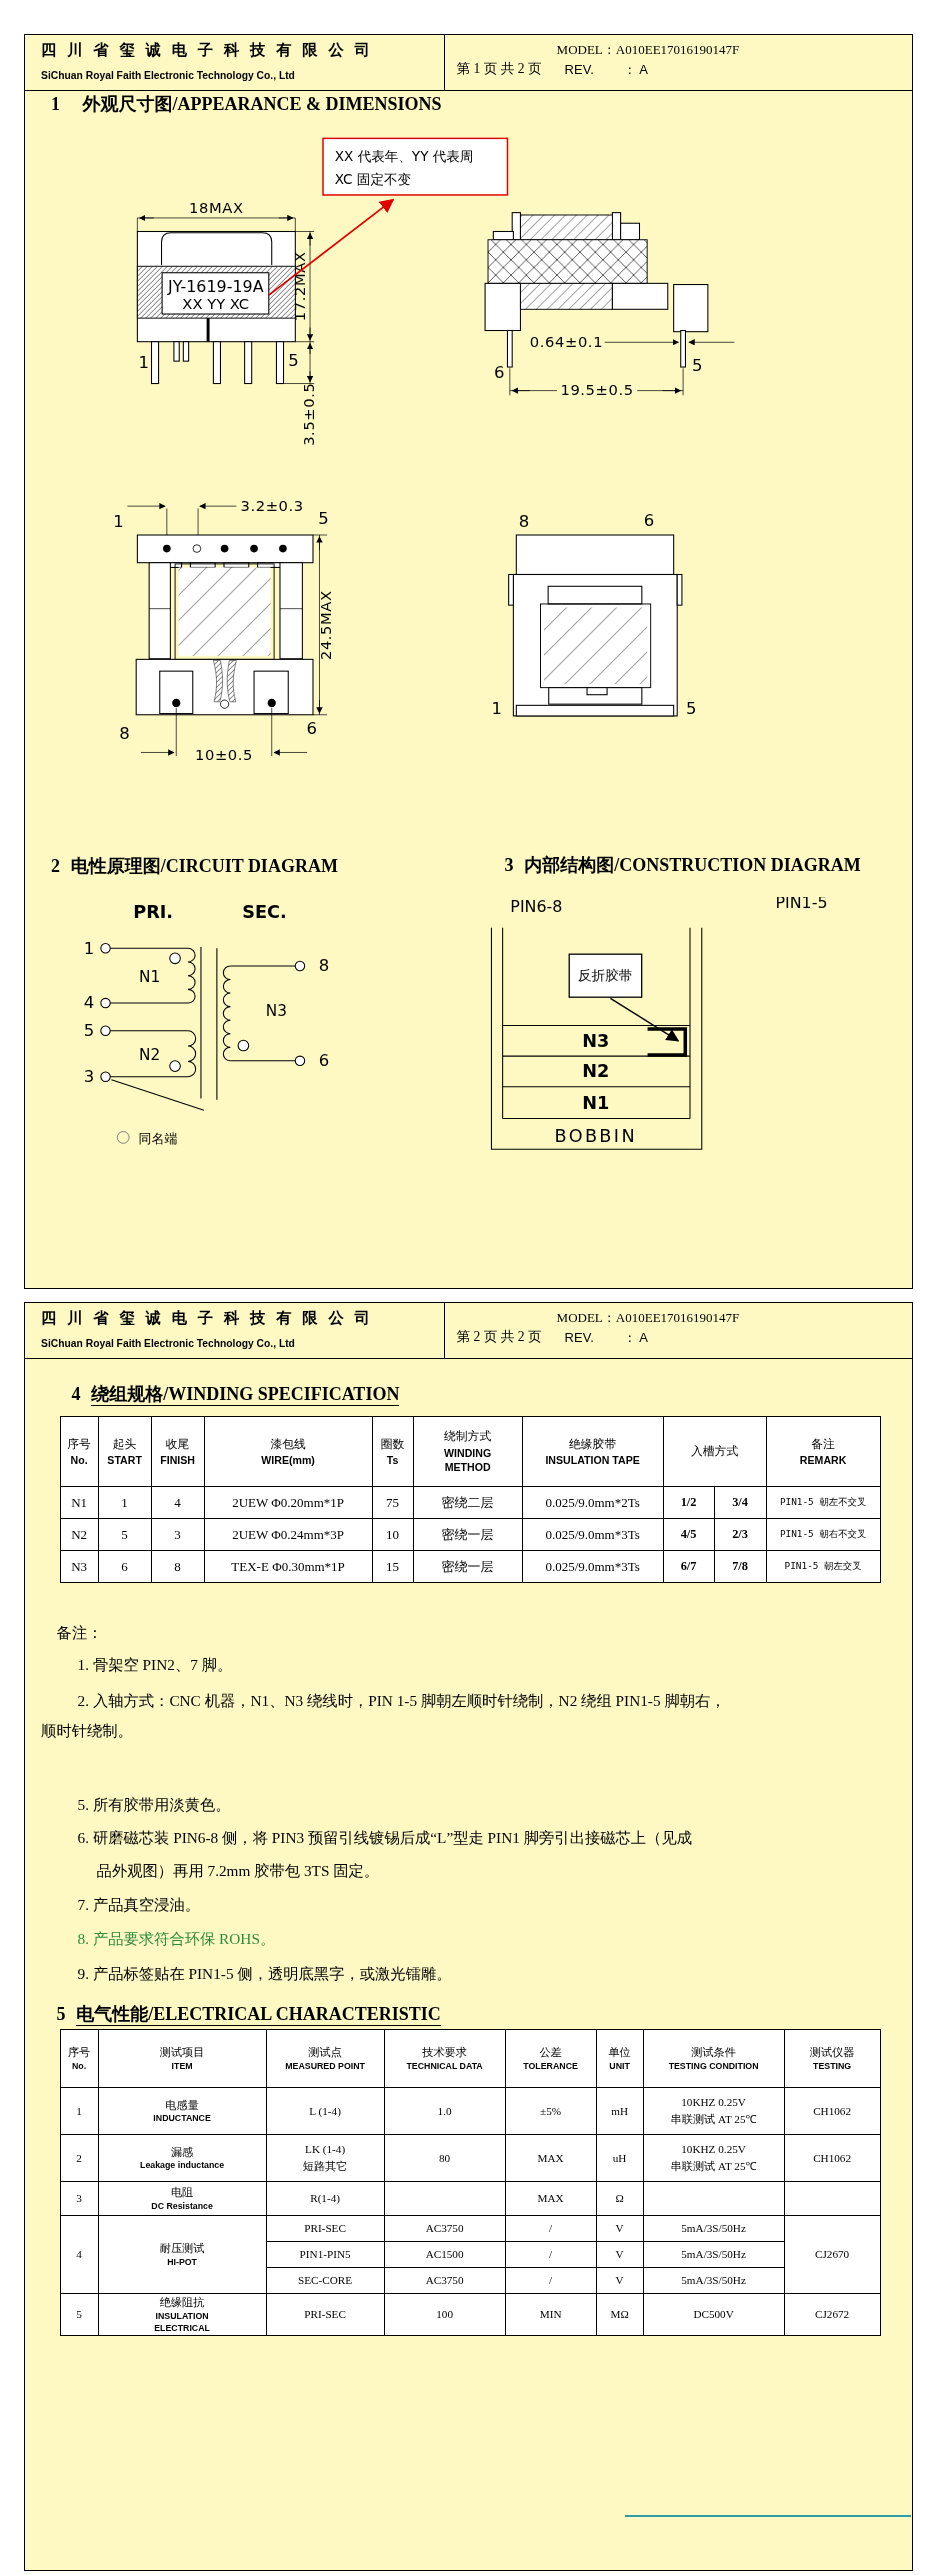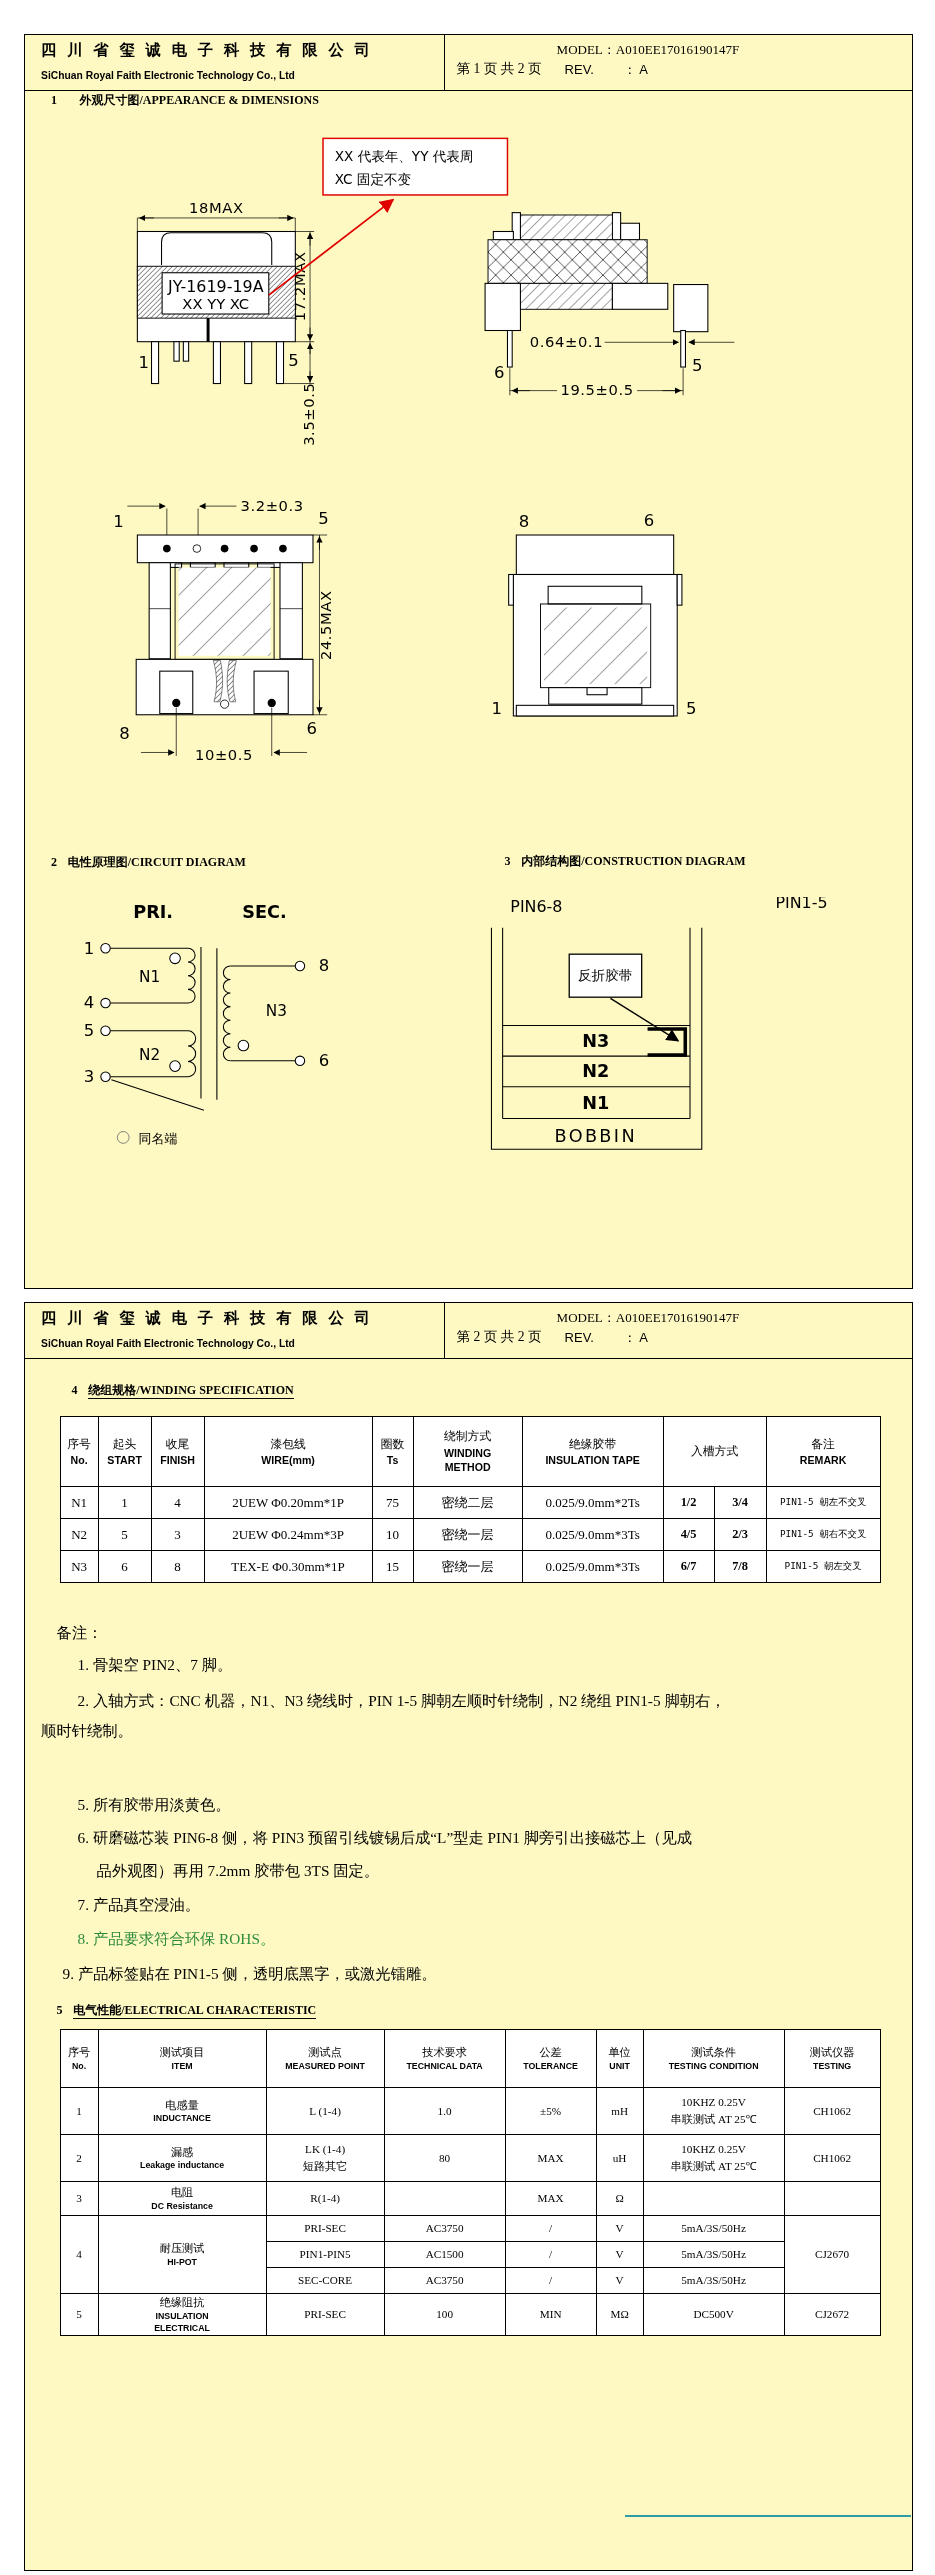--- a/index.html
+++ b/index.html
@@ -12,21 +12,21 @@
   .hdr-vline{position:absolute;left:419px;top:0;height:55px;border-left:1.2px solid #000;}
   .company-cn{position:absolute;left:16.5px;top:4.7px;font-family:"Liberation Serif",serif;
        font-weight:bold;font-size:15.3px;letter-spacing:3.5px;white-space:nowrap;}
   .company-en{position:absolute;left:16.5px;top:35px;font-weight:bold;font-size:10.3px;
        font-family:"Liberation Sans",sans-serif;white-space:nowrap;}
   .page-info{position:absolute;left:432px;top:25px;font-family:"Liberation Serif",serif;font-size:13.6px;white-space:nowrap;}
   .model-line{position:absolute;left:532px;top:5.9px;font-family:"Liberation Serif",serif;font-size:13px;white-space:nowrap;}
   .rev-line{position:absolute;left:540px;top:26px;font-family:Liberation Sans, sans-serif;font-size:13px;white-space:nowrap;}
   .rev-val{margin-left:29.5px;}
   .sec-title{position:absolute;font-family:"Liberation Serif",serif;font-weight:bold;
-       font-size:12px;white-space:nowrap;}
+       font-size:18px;white-space:nowrap;}
   .sec-num{display:inline-block;margin-right:22.4px;}
   .sec-num-sm{display:inline-block;margin-right:10.6px;}
   .uline{border-bottom:1.2px solid #000;padding-bottom:1.2px;}
   svg{position:absolute;}
   svg text{font-family:"DejaVu Sans",sans-serif;fill:#000;}
   .o{fill:none;stroke:#000;stroke-width:1.8;}
   .of{fill:#fff;stroke:#000;stroke-width:1.8;}
   .thin{fill:none;stroke:#000;stroke-width:1.2;}
   .dimtxt{font-size:25px;letter-spacing:1px;}
   .pinnum{font-size:28px;}
@@ -409,21 +409,21 @@
 
   <div class="note" style="left:32px;top:320px;">备注：</div>
   <div class="note" style="left:53px;top:352px;">1. 骨架空 PIN2、7 脚。</div>
   <div class="note" style="left:53px;top:388px;">2. 入轴方式：CNC 机器，N1、N3 绕线时，PIN 1-5 脚朝左顺时针绕制，N2 绕组 PIN1-5 脚朝右，</div>
   <div class="note" style="left:16.5px;top:418px;">顺时针绕制。</div>
   <div class="note" style="left:53px;top:492px;">5. 所有胶带用淡黄色。</div>
   <div class="note" style="left:53px;top:525px;">6. 研磨磁芯装 PIN6-8 侧，将 PIN3 预留引线镀锡后成“L”型走 PIN1 脚旁引出接磁芯上（见成</div>
   <div class="note" style="left:72px;top:558px;">品外观图）再用 7.2mm 胶带包 3TS 固定。</div>
   <div class="note" style="left:53px;top:592px;">7. 产品真空浸油。</div>
   <div class="note" style="left: 53px; top: 626px; color: rgb(46, 139, 61);">8. 产品要求符合环保 ROHS。</div>
-  <div class="note" style="left:38px;top:661px;">9. 产品标签贴在 PIN1-5 侧，透明底黑字，或激光镭雕。</div>
+  <div class="note" style="left:53px;top:661px;">9. 产品标签贴在 PIN1-5 侧，透明底黑字，或激光镭雕。</div>
 
   <div class="sec-title" style="left:32px;top:699px;">
     <span class="sec-num-sm">5</span><span class="uline">电气性能/ELECTRICAL CHARACTERISTIC</span>
   </div>
 
   <table class="etable">
     <colgroup>
       <col style="width:38px">
         <col style="width:168px">
         <col style="width:118px">

